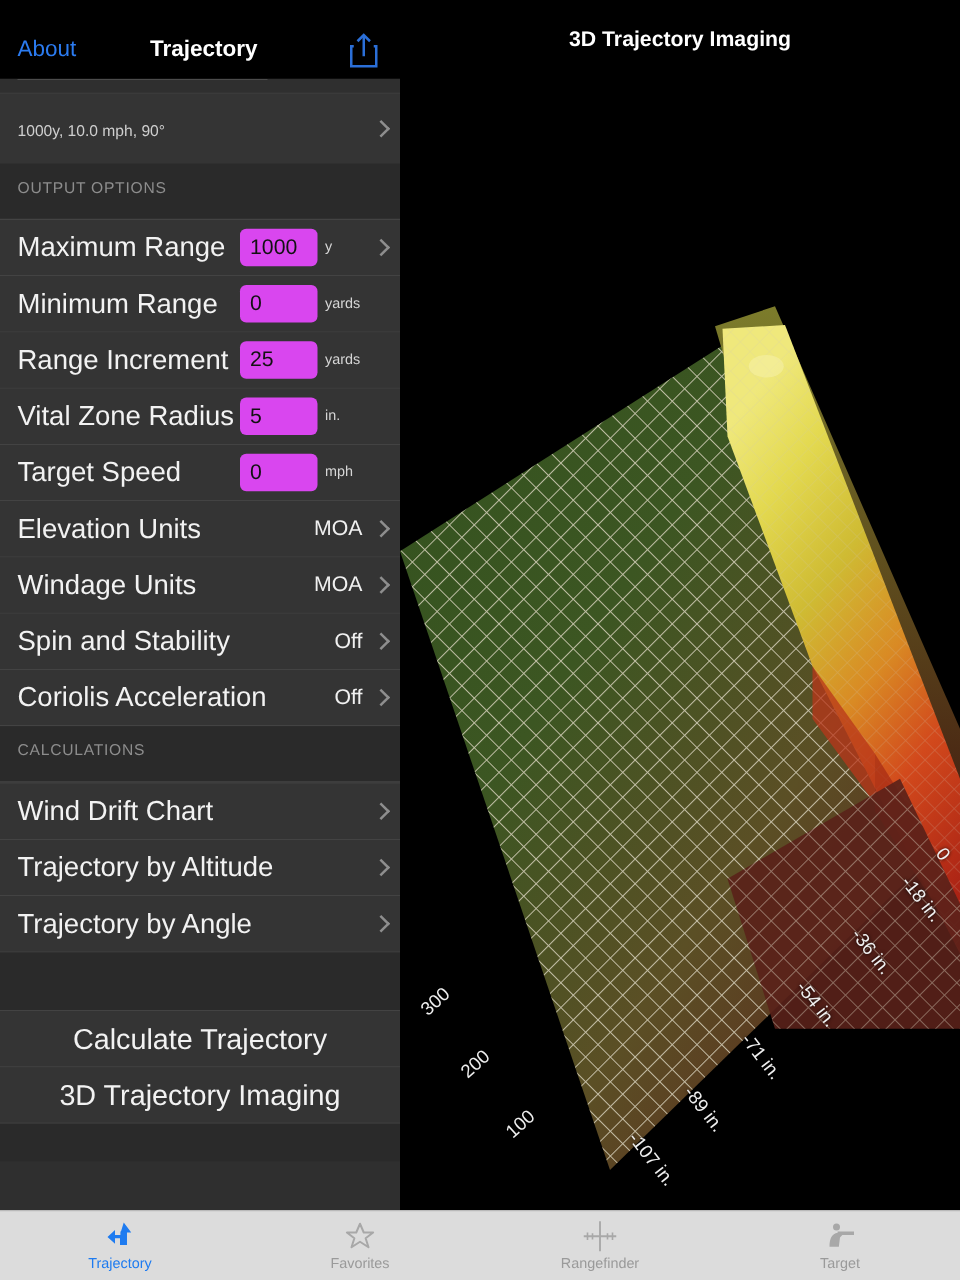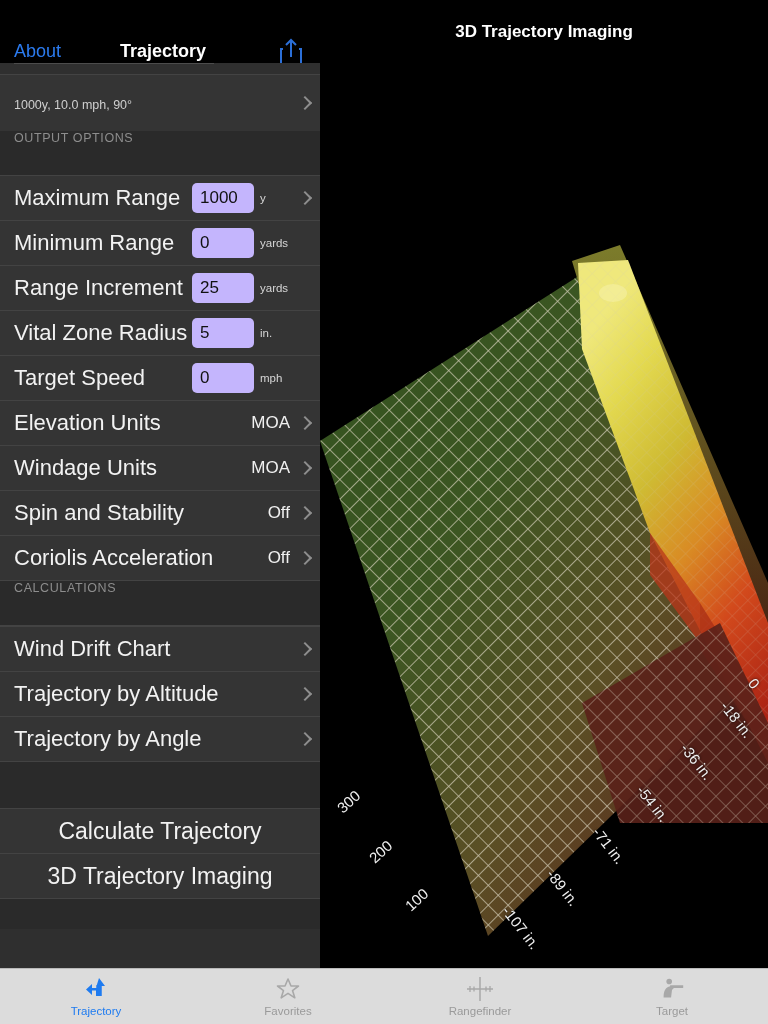--- a/index.html
+++ b/index.html
@@ -3,57 +3,57 @@
 <meta charset="utf-8">
 <style>
   * { margin:0; padding:0; box-sizing:border-box; }
   html,body { width:768px; height:1024px; background:#000; overflow:hidden; }
   body { font-family:"Liberation Sans", sans-serif; -webkit-font-smoothing:antialiased; }
 
   #app { position:relative; width:768px; height:1024px; background:#000; }
 
   
   .topbar { position:absolute; left:0; top:0; width:768px; height:63px; background:#000; }
-  .nav-left { position:absolute; left:0; top:12px; width:320px; height:63px; }
+  .nav-left { position:absolute; left:0; top:0; width:320px; height:63px; }
   .nav-about { position:absolute; left:14px; top:30px; font-size:18px; color:#2b7bf0; line-height:1; }
   .nav-title { position:absolute; left:120px; top:30px; font-size:18px; font-weight:bold; color:#fff; line-height:1; }
   .share-btn { position:absolute; left:278px; top:25px; width:26px; height:30px; }
   .right-title { position:absolute; left:320px; top:0; width:448px; height:63px;
                  display:flex; align-items:center; justify-content:center;
                  font-size:17px; font-weight:bold; color:#fff; }
 
   
   .sidebar { position:absolute; left:0; top:63px; width:320px; height:905px;
              background:#2f2f2f; overflow:hidden; }
   .clip-row { height:11px; background:#2f2f2f; position:relative; overflow:hidden; }
   .clip-row::after { content:""; position:absolute; left:14px; top:-7px; width:200px; height:7px;
                      border-bottom:1px solid #6a6a6a; opacity:.5; }
 
   .sep { height:1px; background:#434343; }
-  .group-head { height:44px; background:#2a2a2a; display:flex; align-items:flex-start;
+  .group-head { height:44px; background:#2a2a2a; display:flex; align-items:center;
                 padding:0 14px 6px 14px; }
   .group-head span { font-size:12.5px; color:#8d8d8d; letter-spacing:.6px; }
 
   .row { height:44px; background:#343434; display:flex; align-items:center;
          padding:0 10px 0 14px; position:relative; }
   .row-label { font-size:22px; color:#f2f2f2; flex:1; white-space:nowrap; }
   .row-value { font-size:17px; color:#f0f0f0; margin-right:10px; }
   .chev { width:10px; height:16px; flex:0 0 10px; position:relative; }
   .chev::before { content:""; position:absolute; left:0; top:3px; width:8px; height:8px;
                   border-top:2px solid #8e8e8e; border-right:2px solid #8e8e8e;
                   transform:rotate(45deg); }
   .chev.hidden { visibility:hidden; }
 
   .wind-row { height:56px; background:#343434; display:flex; align-items:center;
               padding:0 10px 0 14px; }
   .wind-text { flex:1; }
   .wind-title { font-size:18px; color:#f2f2f2; line-height:1.15; }
   .wind-sub { font-size:12.5px; color:#cfcfcf; margin-top:3px; }
 
-  .field { width:62px; height:30px; background:#c4b5fd; border-radius:5px;
+  .field { width:62px; height:30px; background:#d946ef; border-radius:5px;
            display:flex; align-items:center; padding-left:8px;
            font-size:17px; color:#111; margin-right:6px; }
   .unit { font-size:11.5px; color:#d6d6d6; width:40px; }
 
   .spacer { height:46px; background:#2a2a2a; }
   .action { height:44px; background:#343434; display:flex; align-items:center;
             justify-content:center; font-size:23px; color:#f2f2f2; }
   .tail { background:#2a2a2a; height:30px; }
 
   

